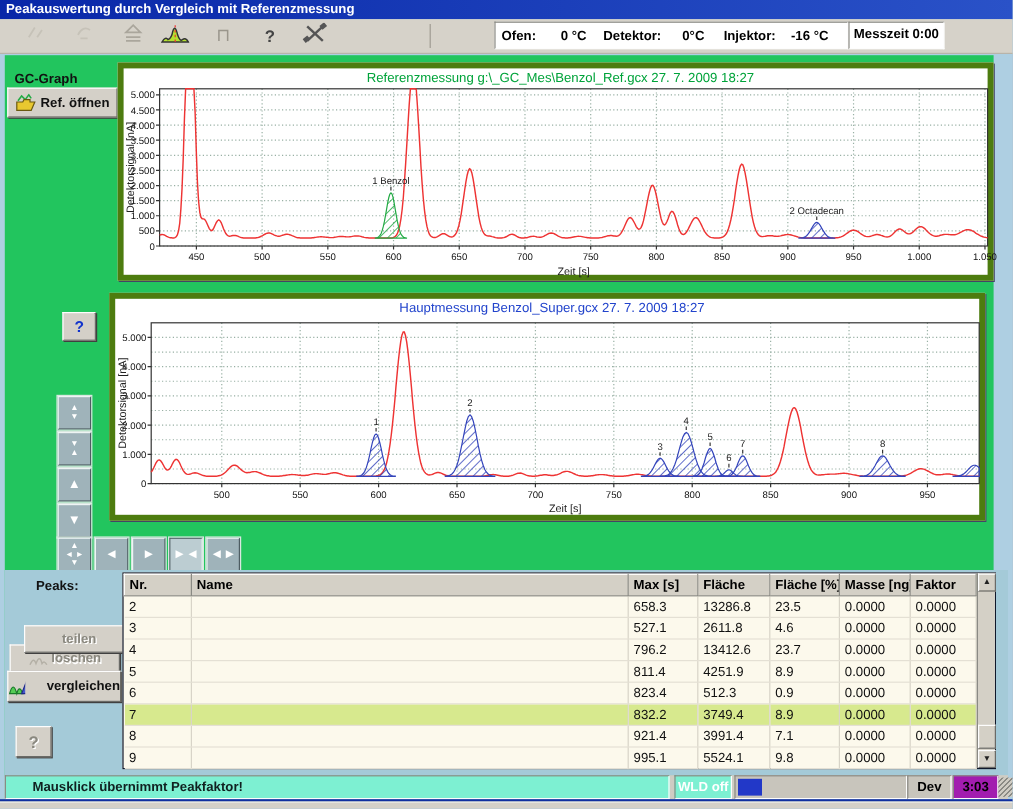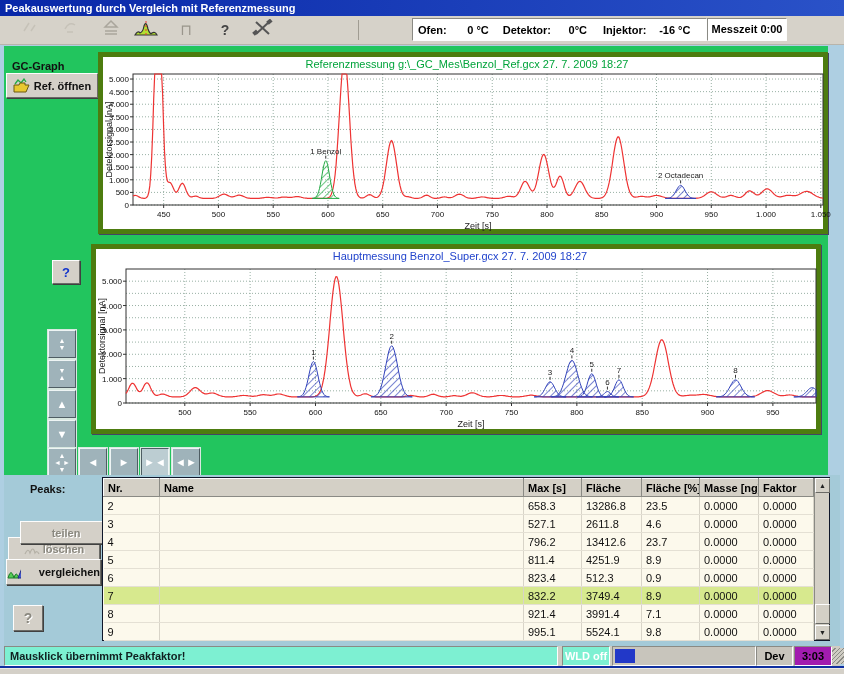--- a/index.html
+++ b/index.html
@@ -36,21 +36,21 @@
   table.peaks{border-collapse:collapse;table-layout:fixed;width:710px;font-size:11px;}
   table.peaks th{background:#d4d0c6;border:1px solid;border-color:#fdfdfd #8a8a84 #8a8a84 #fdfdfd;font-weight:bold;text-align:left;padding:1px 4px;height:15px;overflow:hidden;white-space:nowrap;}
   table.peaks td{border-right:1px solid #d8d4c8;border-bottom:1px solid #e4e0d4;padding:1px 4px;height:15px;overflow:hidden;white-space:nowrap;color:#111;}
   tr.sel td{background:#d7e98e;}
   .c0{width:56px;}.c1{width:364px;}.c2{width:58px;}.c3{width:60px;}.c4{width:58px;}.c5{width:59px;}.c6{width:55px;}
   .vscroll{width:16px;height:162px;background:#d4d0c6;border-left:1px solid #8a8a84;position:relative;}
   .sbtn{position:absolute;left:0;width:15px;height:15px;background:#d4d0c6;border:1px solid;border-color:#fdfdfd #6a6a66 #6a6a66 #fdfdfd;font-size:7px;color:#222;text-align:center;line-height:13px;box-sizing:border-box;}
   .sthumb{position:absolute;left:0;top:126px;width:15px;height:20px;background:#d4d0c6;border:1px solid;border-color:#fdfdfd #6a6a66 #6a6a66 #fdfdfd;box-sizing:border-box;}
   .statusrow{position:absolute;left:4px;top:646px;width:836px;height:20px;background:#cfccc3;}
   .sseg{position:absolute;top:0;height:20px;border:1px solid;border-color:#8a8a84 #fdfdfd #fdfdfd #8a8a84;box-sizing:border-box;font-size:11px;font-weight:bold;line-height:18px;}
-  .smsg{left:0;width:554px;background:#7df0d2;color:#102020;padding-left:5px;}
+  .smsg{left:0;width:554px;background:#7df0d2;color:#102020;padding-left:22px;}
   .swld{left:558px;width:48px;background:#7df0d2;color:#fff;text-align:center;}
   .sprog{left:608px;width:144px;background:#c8c5bc;}
   .sprogfill{position:absolute;left:2px;top:2px;width:20px;height:14px;background:#2238c8;}
   .sdev{left:752px;width:37px;background:#c8c5bc;text-align:center;}
   .stime{left:790px;width:38px;background:#a21caf;text-align:center;}
   .grip{position:absolute;left:828px;top:2px;width:12px;height:16px;background:repeating-linear-gradient(135deg,#cfccc3 0 2px,#8a8a84 2px 3px);}
   .bottomline{position:absolute;left:0;top:666px;width:844px;height:2px;background:#1030a0;}
   .taskstrip{position:absolute;left:0;top:668px;width:844px;height:6px;background:#d4d0c8;border-top:1px solid #eceae4;}
 </style>
 </head>

